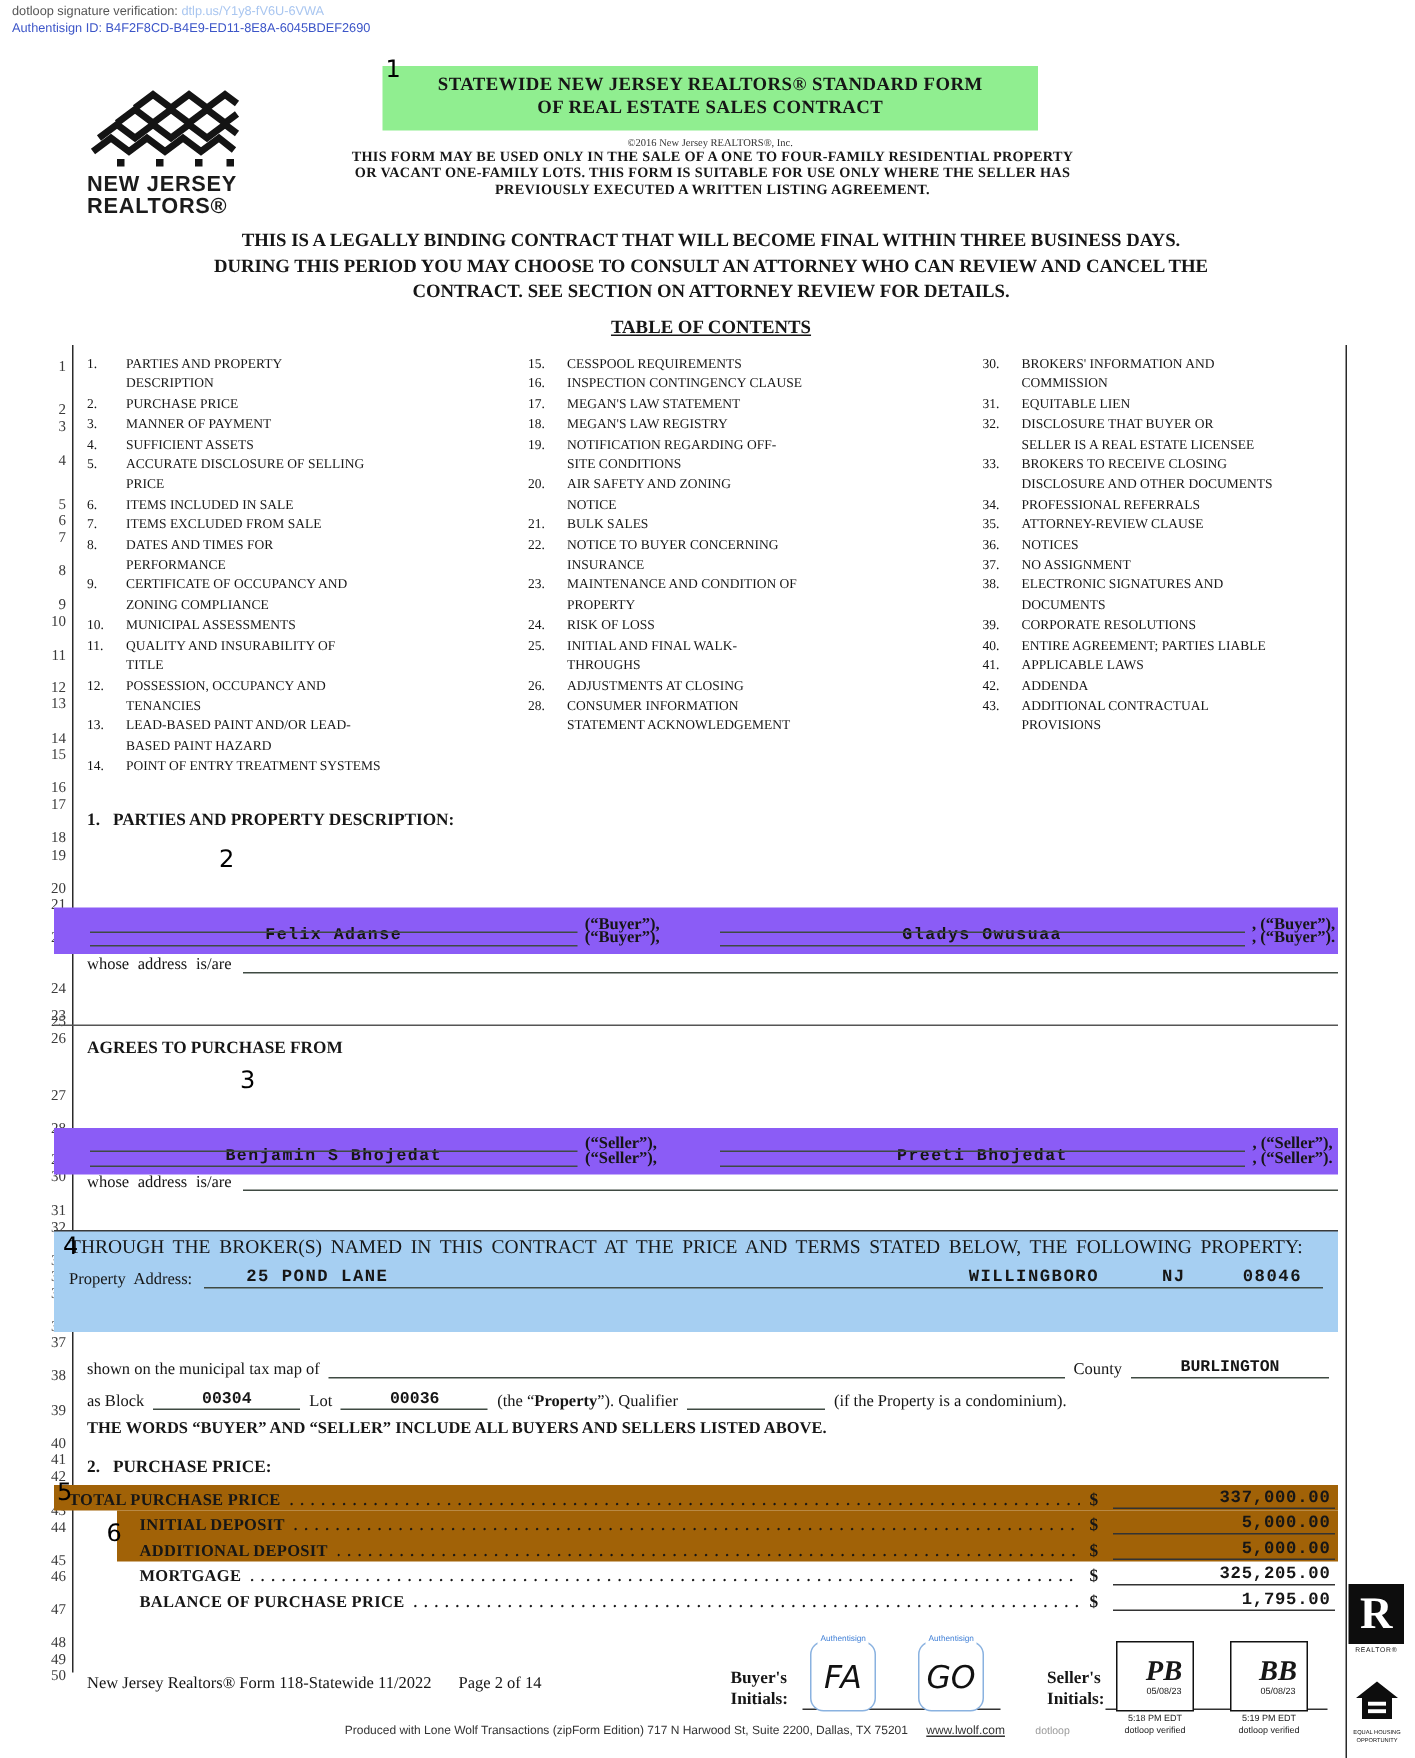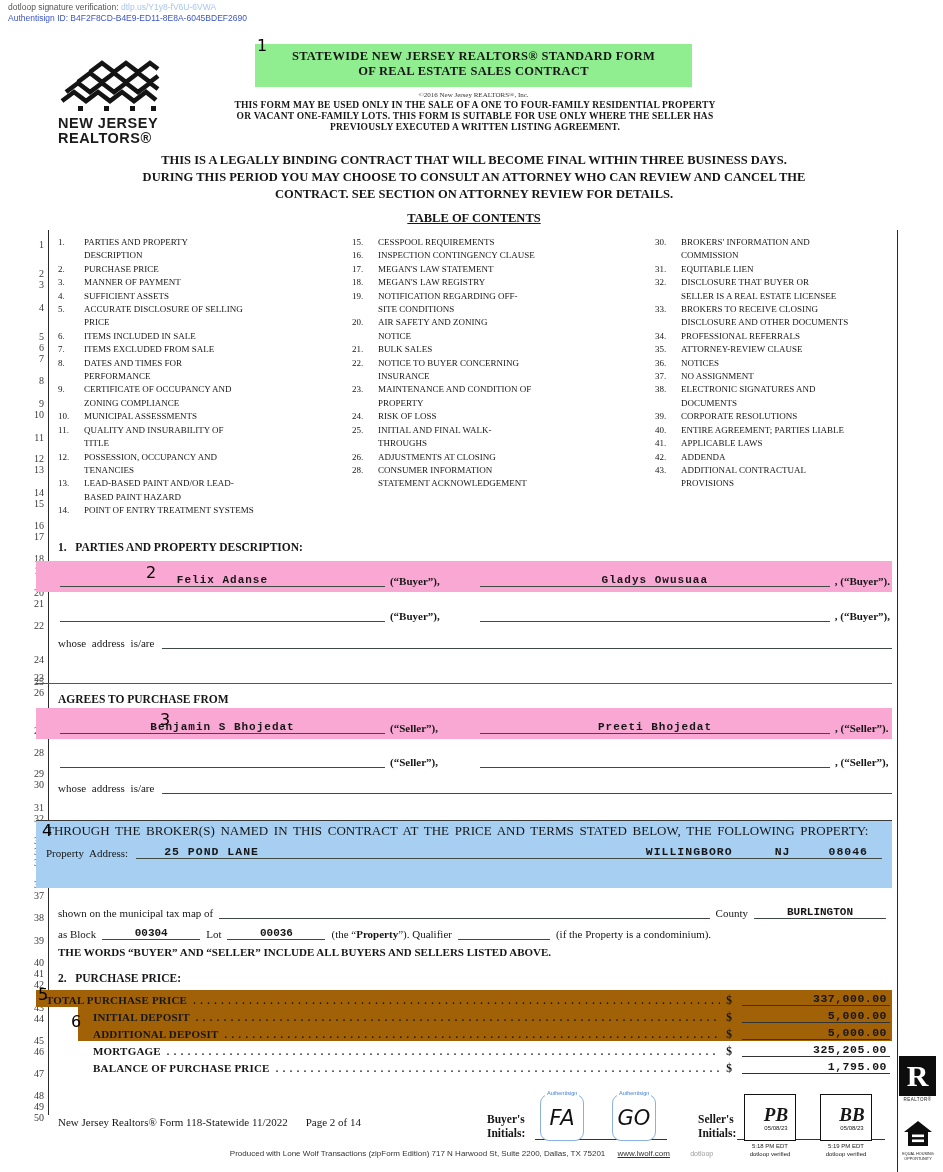--- a/index.html
+++ b/index.html
@@ -42,21 +42,21 @@
   
   .toc-col { top:236px; }
   .toc-col ul { list-style:none; }
   .toc-item { display:flex; font-size:9px; line-height:13.4px; }
   .toc-num { flex:0 0 26px; }
   .toc-text { white-space:pre-line; }
 
   
   .sec-head { font-size:11.5px; }
   .party-row { left:36px; width:856px; height:31px; display:flex; align-items:flex-end; padding:0 2px 5px 24px; font-size:11px; }
-  .party-row.hl { background:#f9a8d4; }
+  .party-row.hl { background:#8b5cf6;margin-top:44px; }
   .seg { border-bottom:1.3px solid #3f4a42; text-align:center; }
   .seg.s1 { width:325px; }
   .seg.s2 { width:350px; }
   .party-label { font-weight:bold; font-size:11px; padding-left:5px; }
   .party-label.mid { width:95px; }
   .party-name { font-family:"Liberation Mono",monospace; font-weight:bold; font-size:11px; letter-spacing:1px; }
   .addr-row { left:58px; width:834px; display:flex; align-items:flex-end; font-size:11px; word-spacing:3px; }
   .addr-row .seg { flex:1; margin-left:8px; }
 
   

